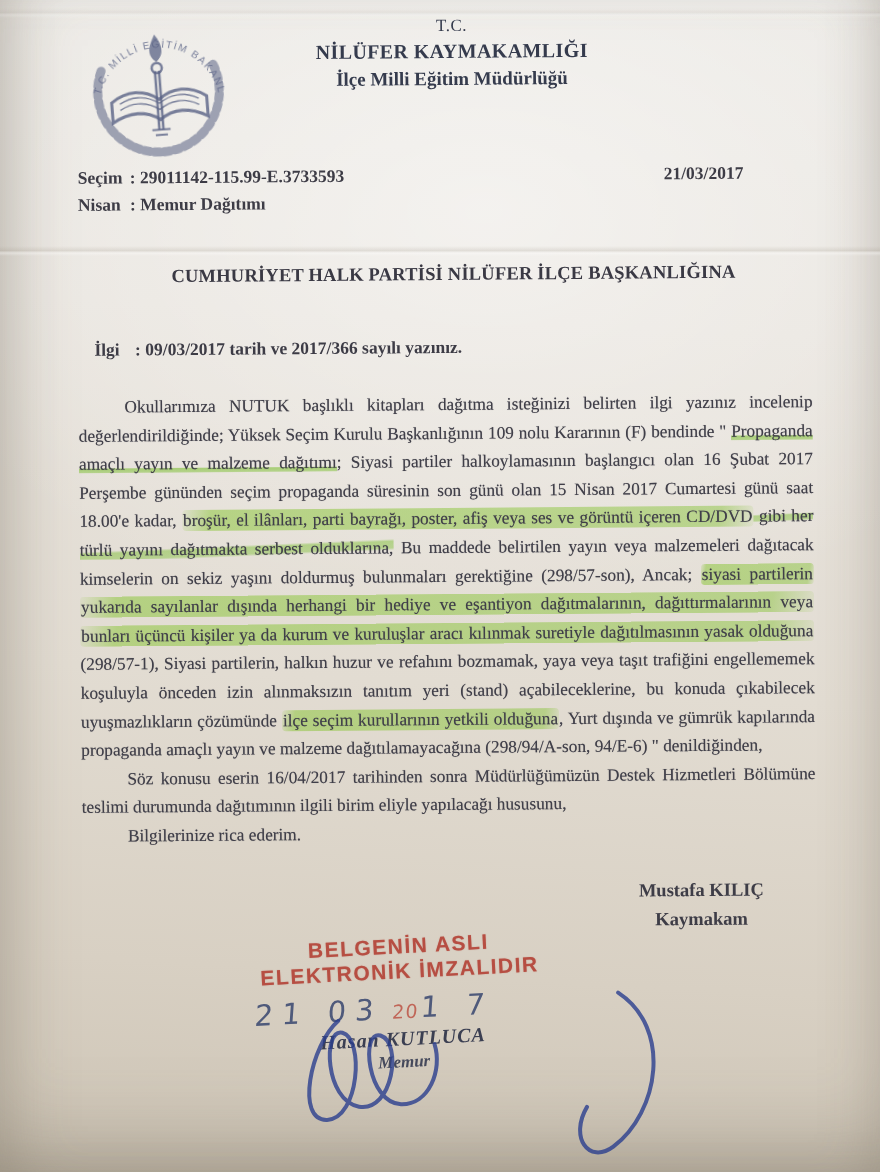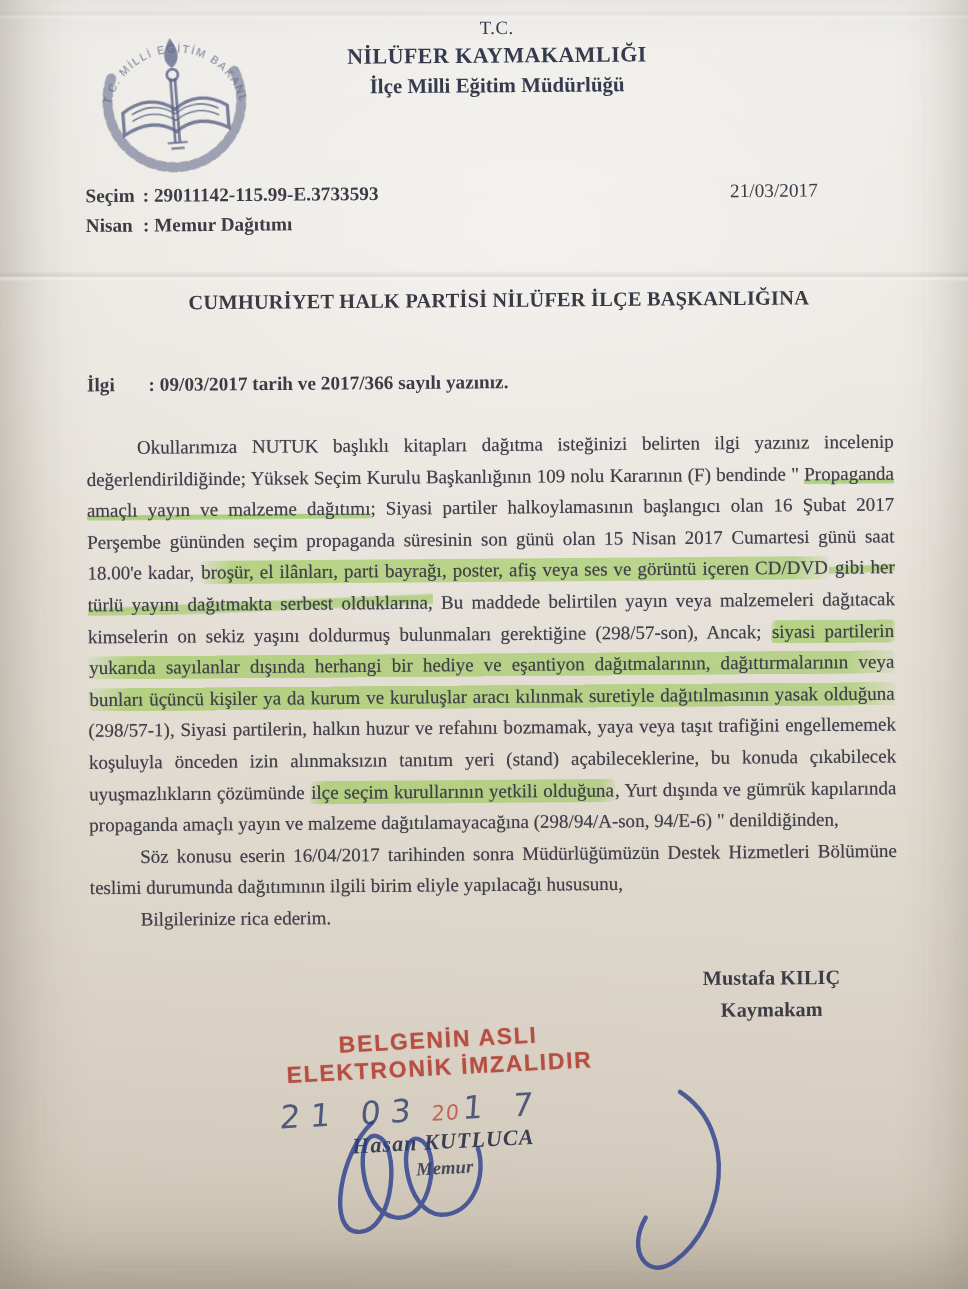--- a/index.html
+++ b/index.html
@@ -29,27 +29,27 @@
   .emblem{position:absolute;left:70px;top:6px;width:182px;height:152px;opacity:.82;filter:blur(.3px);transform:rotate(-4deg);}
   .header-text{position:absolute;left:250px;top:16px;width:410px;text-align:center;color:#353b4d;}
   .h-tc{font-size:17px;letter-spacing:.5px;}
   .h-office{font-size:20px;font-weight:bold;margin-top:4px;letter-spacing:.4px;}
   .h-dept{font-size:19px;font-weight:bold;margin-top:5px;}
 
   
   .meta{position:absolute;left:80px;top:162px;font-size:17.5px;color:#3d3c46;font-weight:bold;}
   .meta-row{display:flex;line-height:27px;}
   .meta-label{width:52px;}
-  .doc-date{position:absolute;left:666px;top:165px;font-size:17.5px;font-weight:normal;color:#3d3c46;}
+  .doc-date{position:absolute;left:666px;top:165px;font-size:17.5px;font-weight:bold;color:#3d3c46;}
 
   
   .recipient{position:absolute;left:55px;top:264px;width:800px;text-align:center;
     font-size:18.5px;font-weight:bold;letter-spacing:.2px;color:#3a3944;}
   .reference{position:absolute;left:80px;top:337px;display:flex;font-size:17.5px;font-weight:bold;color:#3d3c46;}
-  .reference .meta-label{width:56px;}
+  .reference .meta-label{width:56px;text-align:center;}
 
   
   .body-block{position:absolute;left:79px;top:391px;width:734px;color:#403f49;
     font-size:17.3px;line-height:28.6px;text-align:justify;
     text-shadow:0 0 .7px rgba(64,63,73,.55);}
   .para{text-indent:46px;margin:0;}
   .para + .para{margin-top:0px;}
   .closing{margin-top:27px;text-indent:46px;}
 
   .hl{background:linear-gradient(100deg,rgba(142,198,62,.08) 0%,rgba(142,198,62,.55) 5%,rgba(136,195,58,.48) 94%,rgba(142,198,62,.08) 100%);

